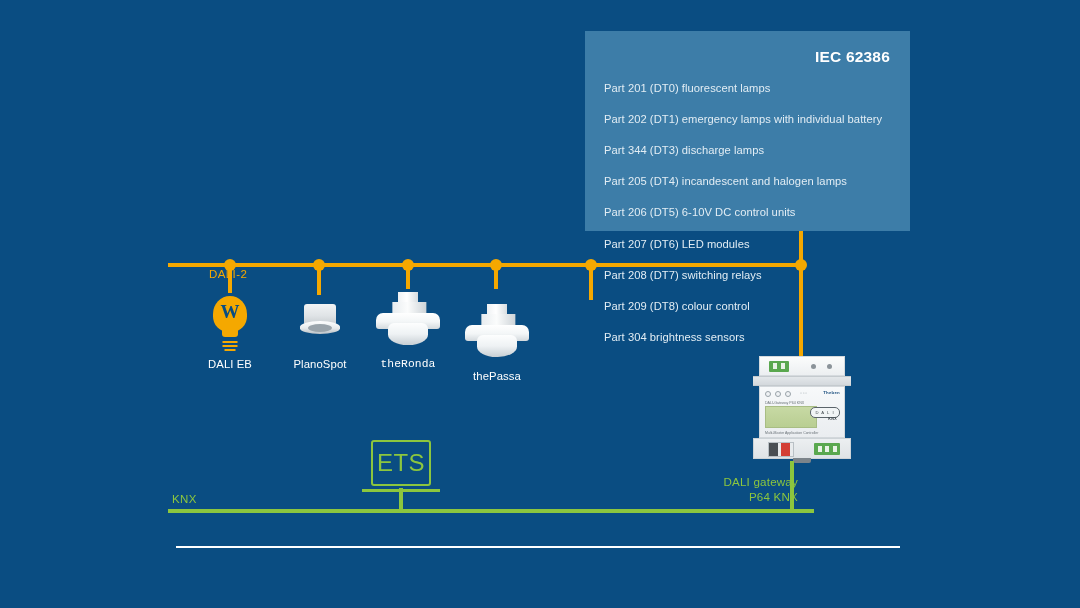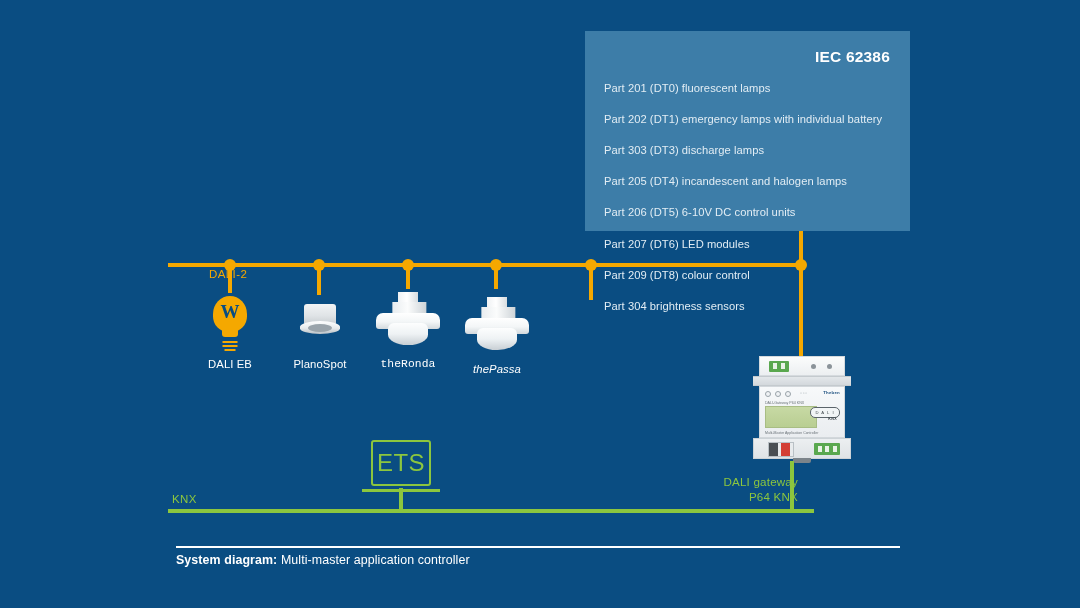--- a/index.html
+++ b/index.html
@@ -396,24 +396,25 @@
 </style>
 </head>
 <body>
 
 <div id="stage">
 
   <div id="info-panel">
     <div id="info-title">IEC 62386</div>
     <div class="info-line">Part 201 (DT0) fluorescent lamps</div>
     <div class="info-line">Part 202 (DT1) emergency lamps with individual battery</div>
-    <div class="info-line">Part 303 (DT3) discharge lamps</div>
+    <div class="info-line">Part 344 (DT3) discharge lamps</div>
     <div class="info-line">Part 205 (DT4) incandescent and halogen lamps</div>
     <div class="info-line">Part 206 (DT5) 6-10V DC control units</div>
     <div class="info-line">Part 207 (DT6) LED modules</div>
+    <div class="info-line">Part 208 (DT7) switching relays</div>
     <div class="info-line">Part 209 (DT8) colour control</div>
     <div class="info-line">Part 304 brightness sensors</div>
   </div>
 
   <div class="bus-v" style="left:799px; top:231px; height:36px;"></div>
 
   <div class="bus-h" style="left:168px; top:263px; width:633px;"></div>
 
   <div class="bus-label-dali" style="left:170px; top:268px;">DALI-2</div>
 
@@ -457,21 +458,21 @@
   <div class="device" style="left:363px; top:290px; width:90px;font-family:Liberation Mono, monospace;">
     <div class="device-art">
       <div class="det-block"></div>
       <div class="det-block2"></div>
       <div class="det-plate"></div>
       <div class="det-dome"></div>
     </div>
     <div class="device-label">theRonda</div>
   </div>
 
-  <div class="device" style="left:452px; top:295px; width:90px;font-style:italic;">
+  <div class="device" style="left:452px; top:302px; width:90px;">
     <div class="device-art">
       <div class="det-block"></div>
       <div class="det-block2"></div>
       <div class="det-plate"></div>
       <div class="det-dome"></div>
     </div>
     <div class="device-label">thePassa</div>
   </div>
 
 
@@ -522,17 +523,14 @@
 
   <div class="knx-h" style="left:168px; top:509px; width:646px;"></div>
 
   <div class="bus-label-knx" style="left:172px; top:493px;">KNX</div>
 
   <div class="knx-v" style="left:399px; top:488px; height:23px;"></div>
   <div id="ets-base"></div>
   <div id="ets-box">ETS</div>
 
   <div id="footer-rule"></div>
-  <div id="footer-text">
-    <b>System diagram:</b><span> Multi-master application controller</span>
-  </div>
 
 </div>
 
 </body></html>

